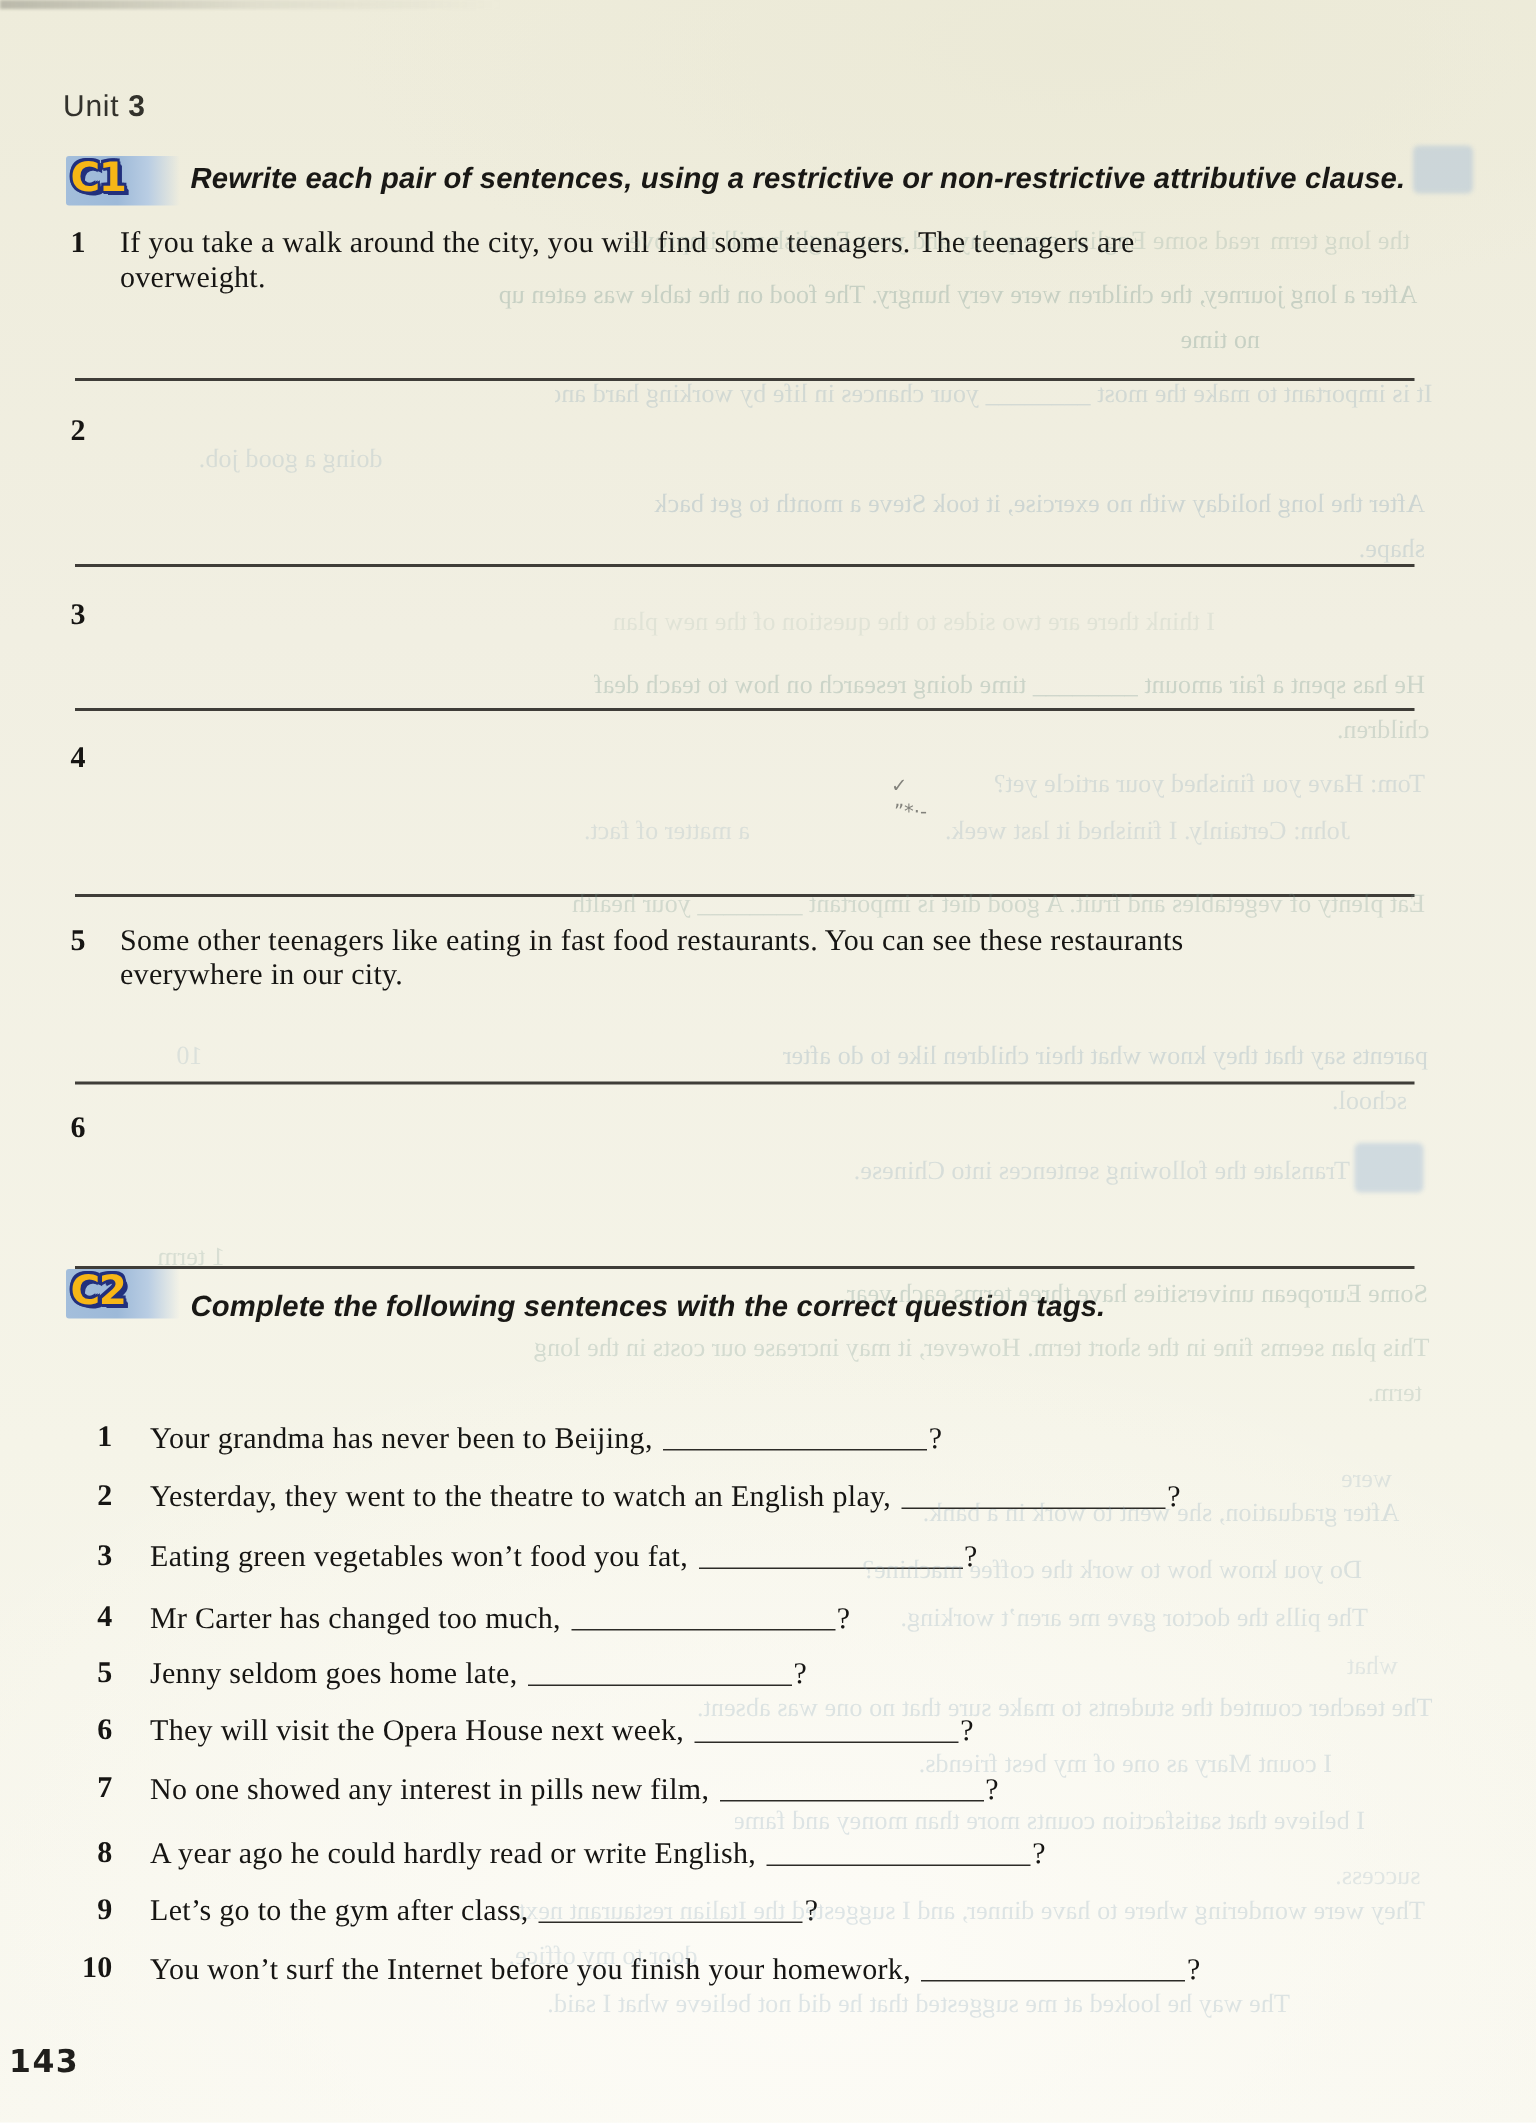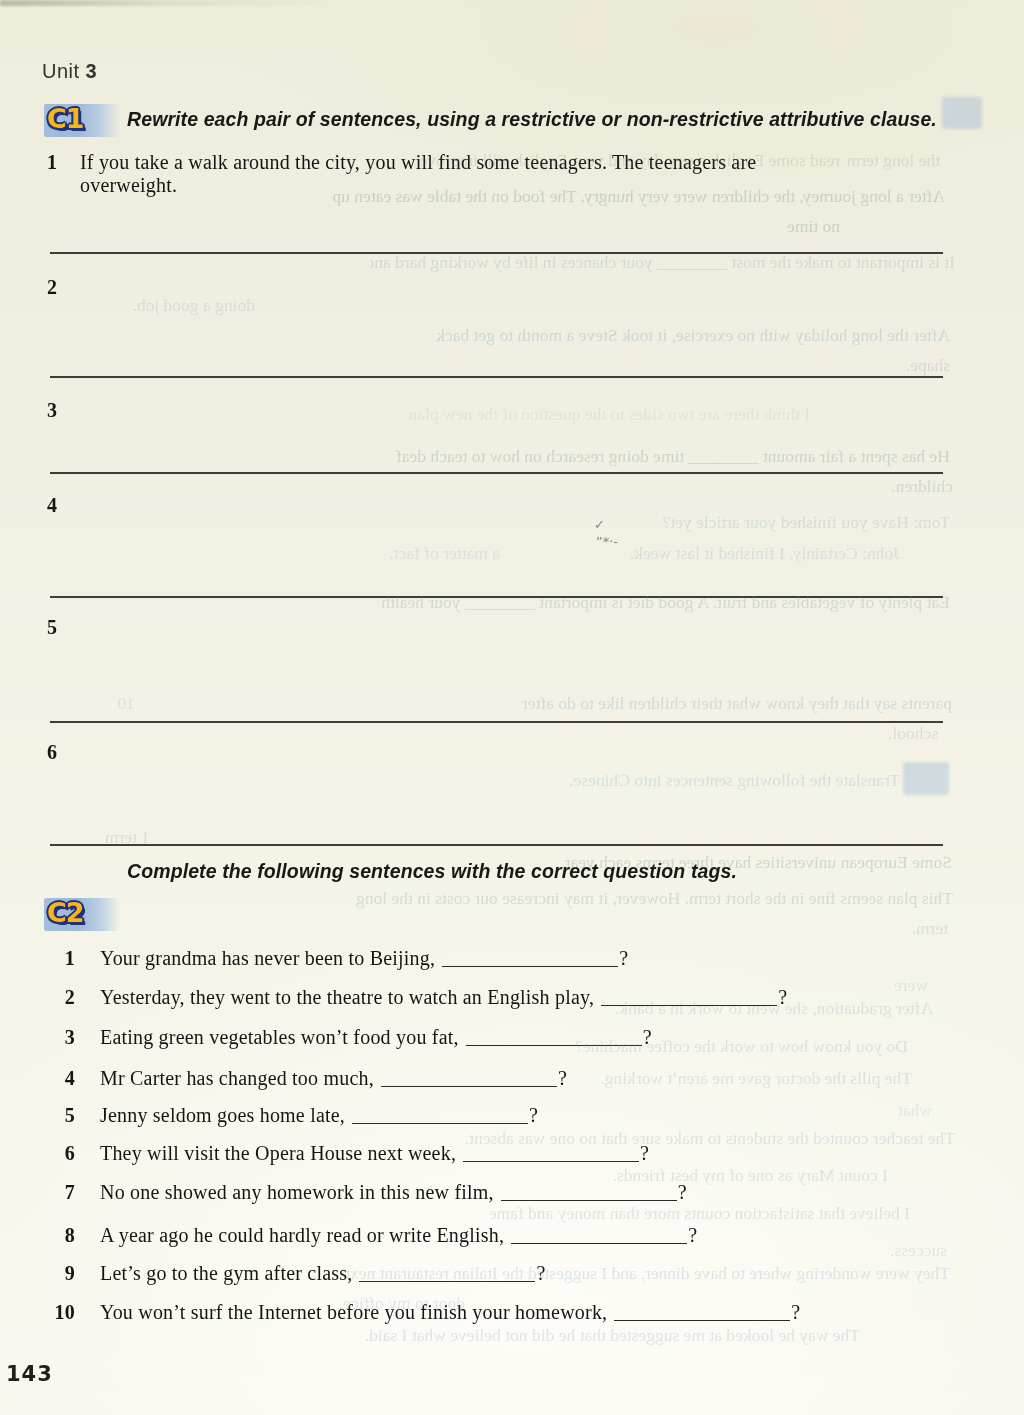--- a/index.html
+++ b/index.html
@@ -74,29 +74,31 @@
 </div>
 <div class="rule" style="top:472px"></div>
 
 <div class="c1-item" style="top:494px">
   <span class="num">4</span>
 </div>
 <div class="rule" style="top:596px"></div>
 
 <div class="c1-item" style="top:616px">
   <span class="num">5</span>
+  <div class="itext">Some other teenagers like eating in fast food restaurants. You can see these restaurants
+everywhere in our city.</div>
 </div>
 <div class="rule" style="top:721px"></div>
 
 <div class="c1-item" style="top:741px">
   <span class="num">6</span>
 </div>
 <div class="rule" style="top:844px"></div>
 
-<div class="badge" style="left:44px;top:898px">
+<div class="badge" style="left:44px;top:846px">
   <span class="bletters">C2</span>
 </div>
 <div class="instr" style="top:860px;width:800px">Complete the following sentences with the correct question tags.</div>
 
 <div class="c2-row" style="top:947px">
   <span class="num">1</span><span>Your grandma has never been to Beijing,</span><span class="blank"></span><span>?</span>
 </div>
 <div class="c2-row" style="top:986px">
   <span class="num">2</span><span>Yesterday, they went to the theatre to watch an English play,</span><span class="blank"></span><span>?</span>
 </div>
@@ -106,21 +108,21 @@
 <div class="c2-row" style="top:1067px">
   <span class="num">4</span><span>Mr Carter has changed too much,</span><span class="blank"></span><span>?</span>
 </div>
 <div class="c2-row" style="top:1104px">
   <span class="num">5</span><span>Jenny seldom goes home late,</span><span class="blank"></span><span>?</span>
 </div>
 <div class="c2-row" style="top:1142px">
   <span class="num">6</span><span>They will visit the Opera House next week,</span><span class="blank"></span><span>?</span>
 </div>
 <div class="c2-row" style="top:1181px">
-  <span class="num">7</span><span>No one showed any homework in this new film,</span><span class="blank"></span><span>?</span>
+  <span class="num">7</span><span>No one showed any interest in pills new film,</span><span class="blank"></span><span>?</span>
 </div>
 <div class="c2-row" style="top:1224px">
   <span class="num">8</span><span>A year ago he could hardly read or write English,</span><span class="blank"></span><span>?</span>
 </div>
 <div class="c2-row" style="top:1262px">
   <span class="num">9</span><span>Let’s go to the gym after class,</span><span class="blank"></span><span>?</span>
 </div>
 <div class="c2-row" style="top:1301px">
   <span class="num">10</span><span>You won’t surf the Internet before you finish your homework,</span><span class="blank"></span><span>?</span>
 </div>

